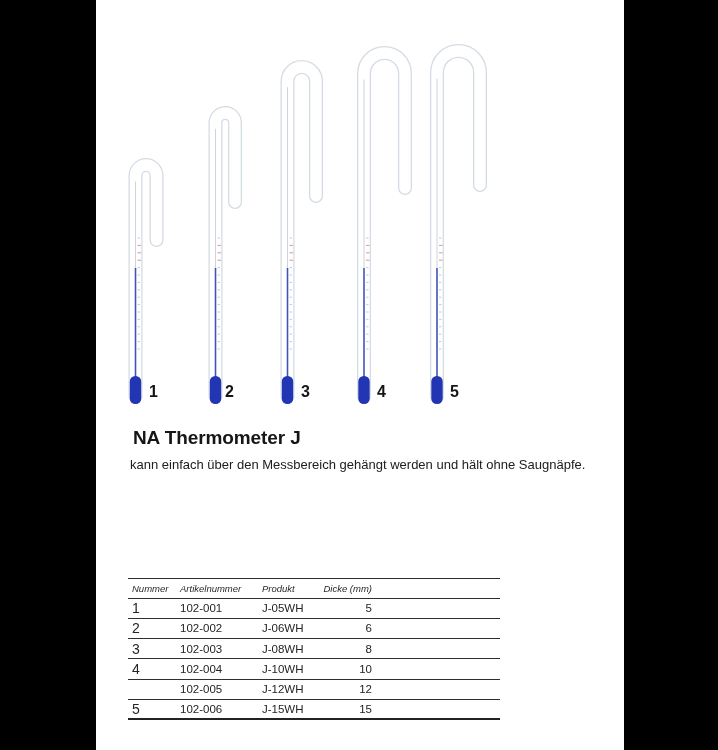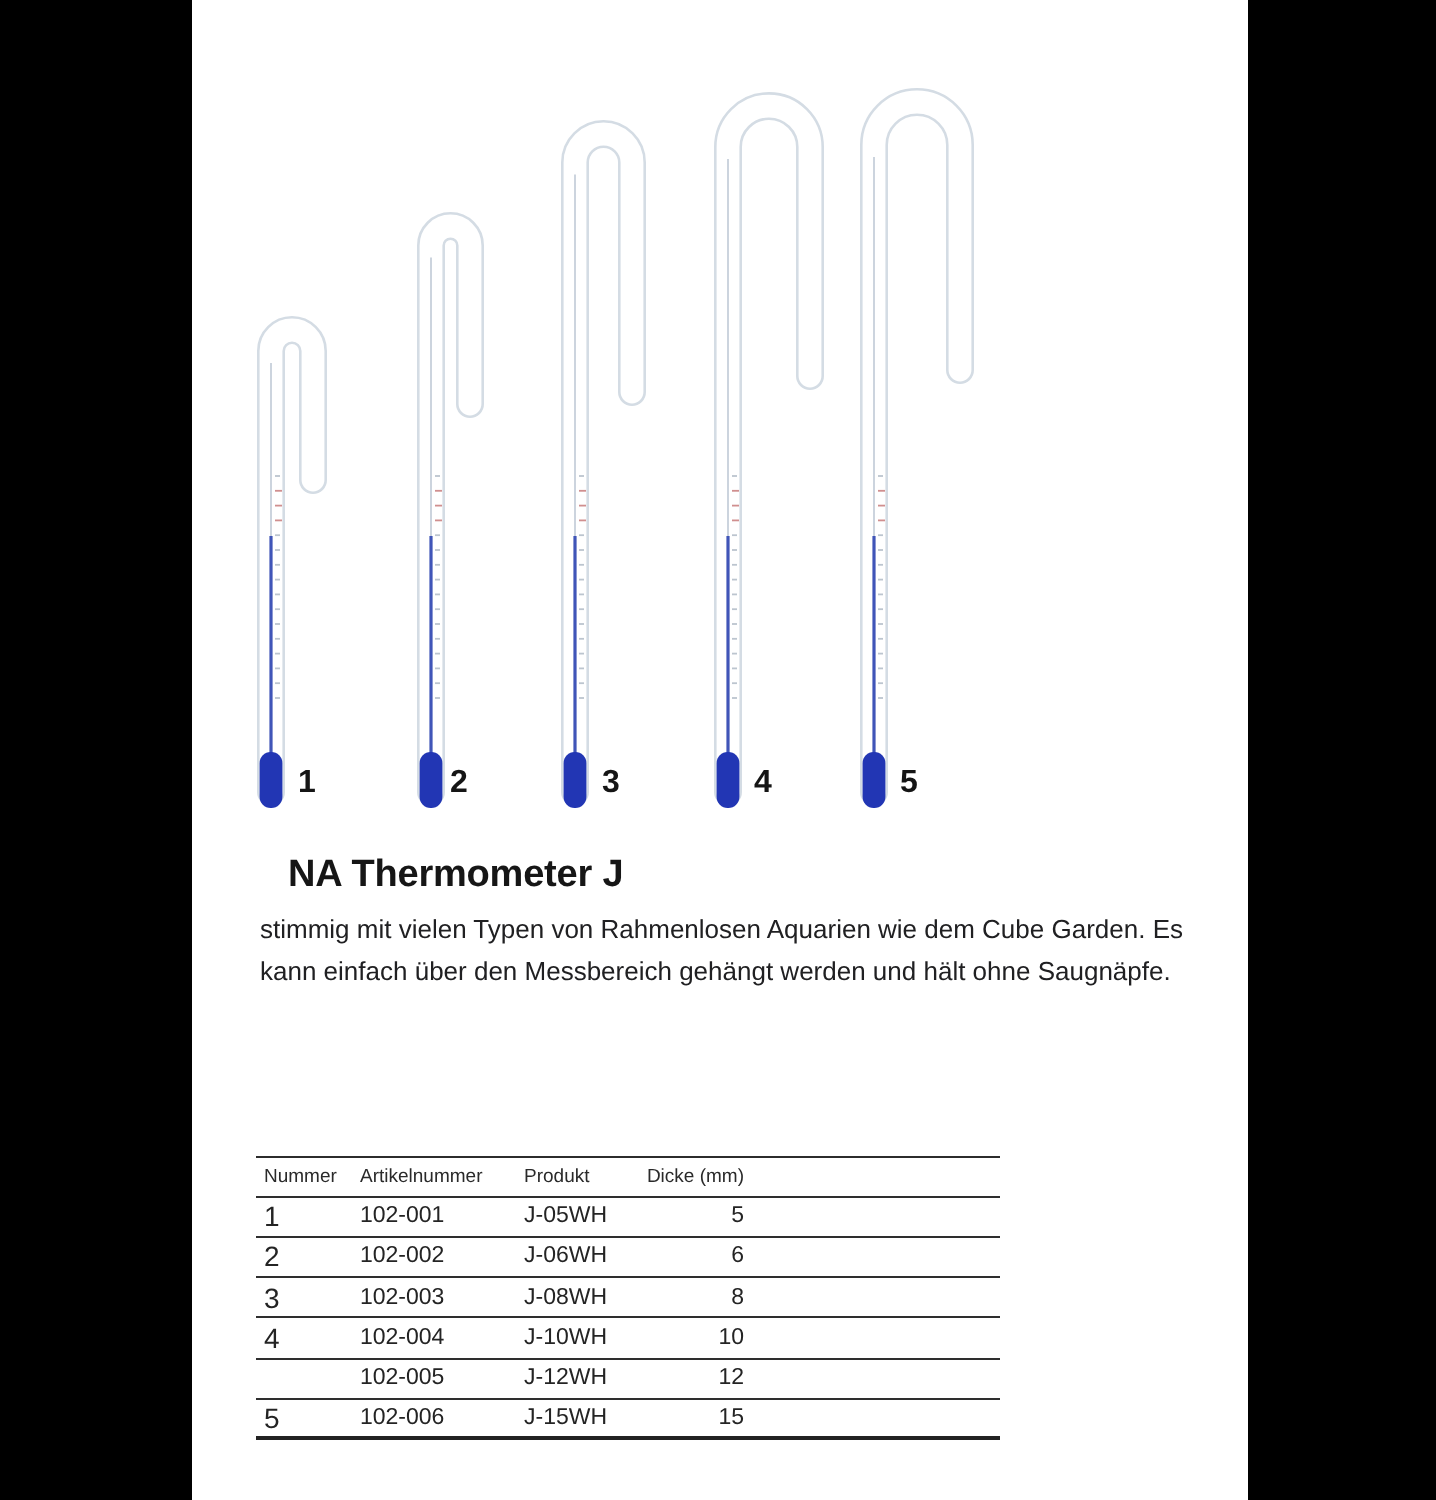--- a/index.html
+++ b/index.html
@@ -11,42 +11,42 @@
   .page {
     position:absolute; left:96px; top:0; width:528px; height:750px;
     background:#ffffff; color:#1d1d1f;
   }
   #thermo-svg { position:absolute; left:0; top:0; }
   .thermo-label {
     position:absolute; top:384px;
     font-size:16px; font-weight:bold; color:#151515; line-height:1;
   }
   .title {
-    position:absolute; left:48px; top:427px;
+    position:absolute; left:37px; top:427px;
     font-size:19px; font-weight:bold; color:#161616;
     letter-spacing:-0.1px; white-space:nowrap;
   }
   .desc {
     position:absolute; left:34px; top:455px;
     font-size:13px; line-height:20.7px; color:#202022;
   }
   .desc div { white-space:nowrap; }
   .spec-table {
     position:absolute; left:32px; top:578px; width:372px;
     border-top:1.5px solid #2c2c2c;
     font-size:11.5px; color:#242424;
   }
   .trow {
     display:grid;
     grid-template-columns:48px 80px 50px 66px 1fr;
     height:20.3px;
     border-bottom:1.5px solid #2e2e2e;
     align-items:center;
   }
-  .trow.thead { height:19.5px; font-size:9.5px; color:#2a2a2a; }
+  .trow.thead { height:19.5px; font-size:9.5px; color:#2a2a2a;font-style:italic; }
   .trow.last { border-bottom:2.5px solid #222; }
   .tcell { white-space:nowrap; }
   .tcell.c0 { padding-left:4px; font-size:14px; }
   .thead .tcell.c0 { font-size:9.5px; }
   .tcell.c1 { padding-left:4px; }
   .tcell.c2 { padding-left:6px; }
   .tcell.c3 { text-align:right; }
   .footnote {
     position:absolute; left:34px; top:736px;
     font-size:11.5px; color:#202022; white-space:nowrap;
@@ -178,21 +178,20 @@
 
     <span class="thermo-label" style="left:53px">1</span>
     <span class="thermo-label" style="left:129px">2</span>
     <span class="thermo-label" style="left:205px">3</span>
     <span class="thermo-label" style="left:281px">4</span>
     <span class="thermo-label" style="left:354px">5</span>
 
     <h1 class="title">NA Thermometer J</h1>
 
     <div class="desc">
-      <div>stimmig mit vielen Typen von Rahmenlosen Aquarien wie dem Cube Garden. Es</div>
       <div>kann einfach über den Messbereich gehängt werden und hält ohne Saugnäpfe.</div>
     </div>
 
     <div class="spec-table">
       <div class="trow thead">
         <div class="tcell c0">Nummer</div>
         <div class="tcell c1">Artikelnummer</div>
         <div class="tcell c2">Produkt</div>
         <div class="tcell c3">Dicke (mm)</div>
         <div class="tcell"></div>

